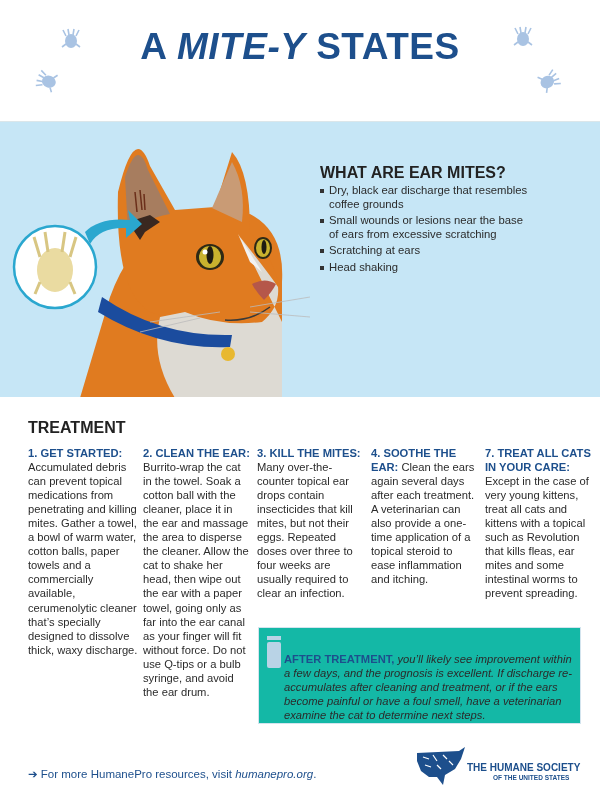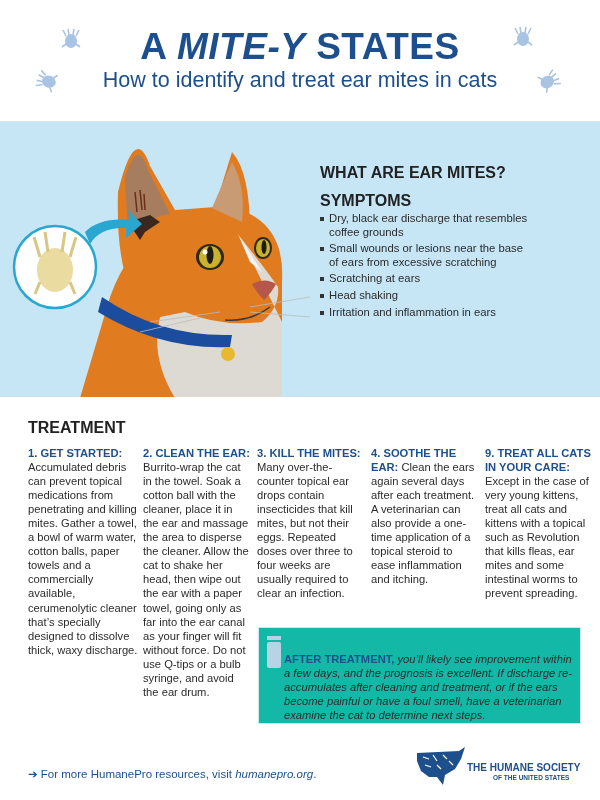--- a/index.html
+++ b/index.html
@@ -58,21 +58,20 @@
   <svg class="mite-deco" style="left:512px;top:26px;" viewBox="0 0 22 22">
       <ellipse cx="11" cy="13" rx="6" ry="7" fill="#a9c3e3"></ellipse>
       <path d="M6 8 L3 2 M9 7 L8 1 M13 7 L14 1 M16 8 L19 2 M6 16 L2 19 M16 16 L20 19" stroke="#a9c3e3" stroke-width="1.6"></path>
     </svg>
   <svg class="mite-deco" style="left:538px;top:70px;transform:rotate(60deg);" viewBox="0 0 22 22">
       <ellipse cx="11" cy="13" rx="6" ry="7" fill="#a9c3e3"></ellipse>
       <path d="M6 8 L3 2 M9 7 L8 1 M13 7 L14 1 M16 8 L19 2 M6 16 L2 19 M16 16 L20 19" stroke="#a9c3e3" stroke-width="1.6"></path>
     </svg>
 
   <h1 class="title"><span>A </span><b>MITE-Y</b><span> STATES</span></h1>
-  <div class="subtitle">How to identify and treat ear mites in cats</div>
 </div>
 
 <div class="hero">
   <svg width="310" height="276" viewBox="0 0 310 276" style="position:absolute;left:0;top:0;">
 
     <path d="M80 276 L110 175 Q130 120 170 100 L250 92 Q285 110 282 160 L282 276 Z" fill="#e07b20"></path>
 
     <path d="M118 70 Q135 0 150 44 L175 88 L215 85 L232 30 Q250 50 250 110 Q275 140 278 160 Q270 185 240 198 Q190 205 150 190 Q115 170 118 70 Z" fill="#e07b20"></path>
 
     <path d="M125 55 Q138 15 148 48 L170 92 Q140 98 128 110 Z" fill="#a77d5f"></path>
@@ -101,38 +100,36 @@
 
     <path d="M85 110 Q100 95 130 98 L128 88 L142 102 L126 116 L126 106 Q100 105 90 122 Z" fill="#2aa7cf"></path>
 
     <circle cx="55" cy="145" r="41" fill="#ffffff" stroke="#2aa7cf" stroke-width="2.5"></circle>
     <ellipse cx="55" cy="148" rx="18" ry="22" fill="#eadba1"></ellipse>
     <path d="M40 135 L34 115 M48 130 L45 110 M62 130 L65 110 M70 135 L76 115 M40 160 L35 172 M70 160 L75 172" stroke="#d8c683" stroke-width="3"></path>
   </svg>
 
   <div class="hero-text">
     <h2 class="h2">WHAT ARE EAR MITES?</h2>
-    <h2 class="h2 symptoms-h">SYMPTOMS</h2>
     <ul class="sym-list">
       <li>Dry, black ear discharge that resembles coffee grounds</li>
       <li>Small wounds or lesions near the base of ears from excessive scratching</li>
       <li>Scratching at ears</li>
       <li>Head shaking</li>
-      <li>Irritation and inflammation in ears</li>
     </ul>
   </div>
 </div>
 
 <h2 class="treat-h">TREATMENT</h2>
 
 <div class="col c1"><span class="hd">1. GET STARTED:</span> <span>Accumulated debris can prevent topical medications from penetrating and killing mites. Gather a towel, a bowl of warm water, cotton balls, paper towels and a commercially available, cerumenolytic cleaner that’s specially designed to dissolve thick, waxy discharge.</span></div>
 <div class="col c2"><span class="hd">2. CLEAN THE EAR:</span> <span>Burrito-wrap the cat in the towel. Soak a cotton ball with the cleaner, place it in the ear and massage the area to disperse the cleaner. Allow the cat to shake her head, then wipe out the ear with a paper towel, going only as far into the ear canal as your finger will fit without force. Do not use Q-tips or a bulb syringe, and avoid the ear drum.</span></div>
 <div class="col c3"><span class="hd">3. KILL THE MITES:</span> <span>Many over-the-counter topical ear drops contain insecticides that kill mites, but not their eggs. Repeated doses over three to four weeks are usually required to clear an infection.</span></div>
 <div class="col c4"><span class="hd">4. SOOTHE THE EAR:</span> <span>Clean the ears again several days after each treatment. A veterinarian can also provide a one-time application of a topical steroid to ease inflammation and itching.</span></div>
-<div class="col c5"><span class="hd">9. TREAT ALL CATS IN YOUR CARE:</span> <span>Except in the case of very young kittens, treat all cats and kittens with a topical such as Revolution that kills fleas, ear mites and some intestinal worms to prevent spreading.</span></div>
+<div class="col c5"><span class="hd">7. TREAT ALL CATS IN YOUR CARE:</span> <span>Except in the case of very young kittens, treat all cats and kittens with a topical such as Revolution that kills fleas, ear mites and some intestinal worms to prevent spreading.</span></div>
 
 <div class="callout">
   <div class="qtop"></div>
   <div class="quote"></div>
   <p class="callout-text"><span class="hd">AFTER TREATMENT,</span><span> you’ll likely see improvement within a few days, and the prognosis is excellent. If discharge re-accumulates after cleaning and treatment, or if the ears become painful or have a foul smell, have a veterinarian examine the cat to determine next steps.</span></p>
 </div>
 
 <div class="footer-link">
   <span>➔</span><span> For more HumanePro resources, visit </span><i>humanepro.org</i><span>.</span>
 </div>

